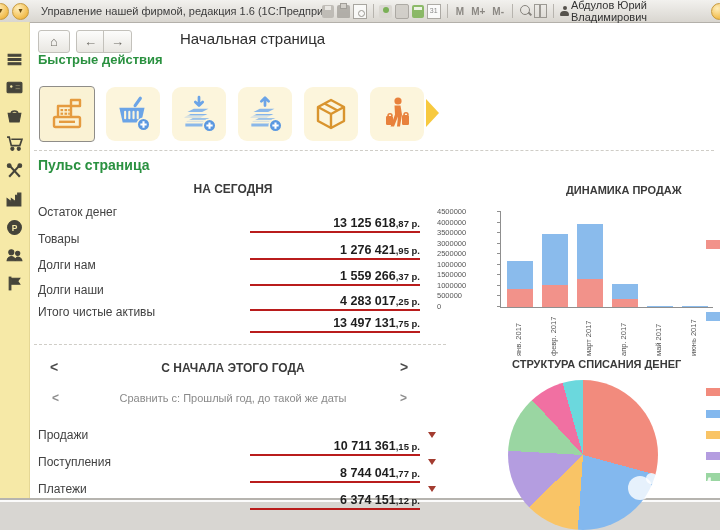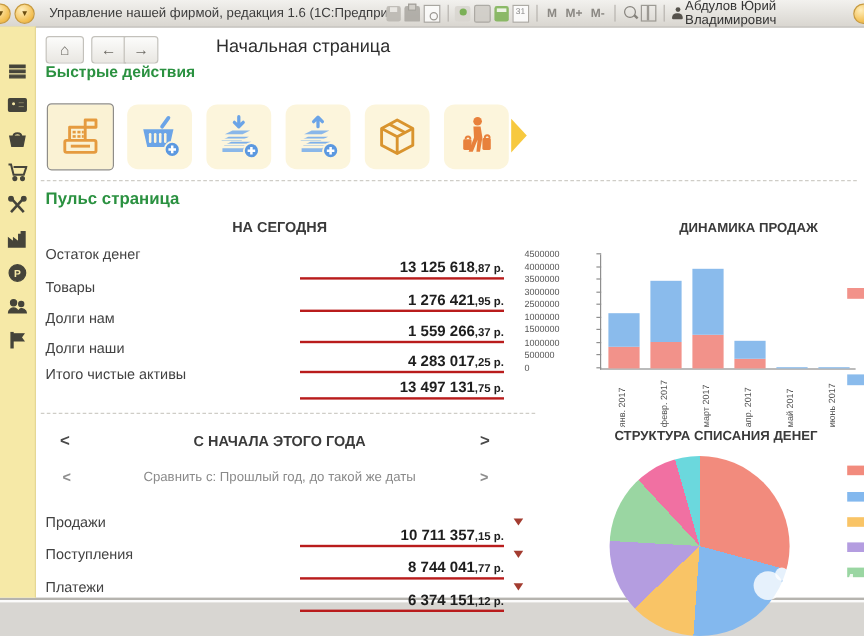--- a/index.html
+++ b/index.html
@@ -296,21 +296,21 @@
 
   <div class="chev" style="left:50px;top:359px;">&lt;</div>
   <div class="sec-title" style="left:38px;top:361px;width:390px;">С НАЧАЛА ЭТОГО ГОДА</div>
   <div class="chev" style="left:400px;top:359px;">&gt;</div>
 
   <div class="chev lite" style="left:52px;top:391px;">&lt;</div>
   <div class="cmp-text" style="left:38px;top:392px;width:390px;">Сравнить с: Прошлый год, до такой же даты</div>
   <div class="chev lite" style="left:400px;top:391px;">&gt;</div>
 
   <div class="m-label" style="top:428px;">Продажи</div>
-  <div class="m-val" style="left:250px;top:426px;width:170px;"><span>10 711 357</span><span class="frac">,15 р.</span></div>
+  <div class="m-val" style="left:250px;top:426px;width:170px;"><span>10 711 361</span><span class="frac">,15 р.</span></div>
   <div class="tri-down" style="left:428px;top:432px;"></div>
   <div class="m-label" style="top:455px;">Поступления</div>
   <div class="m-val" style="left:250px;top:453px;width:170px;"><span>8 744 041</span><span class="frac">,77 р.</span></div>
   <div class="tri-down" style="left:428px;top:459px;"></div>
   <div class="m-label" style="top:482px;">Платежи</div>
   <div class="m-val" style="left:250px;top:480px;width:170px;"><span>6 374 151</span><span class="frac">,12 р.</span></div>
   <div class="tri-down" style="left:428px;top:486px;"></div>
 
   <div class="chart-title" style="left:566px;top:184px;">ДИНАМИКА ПРОДАЖ</div>
   <div class="bar-plot">

